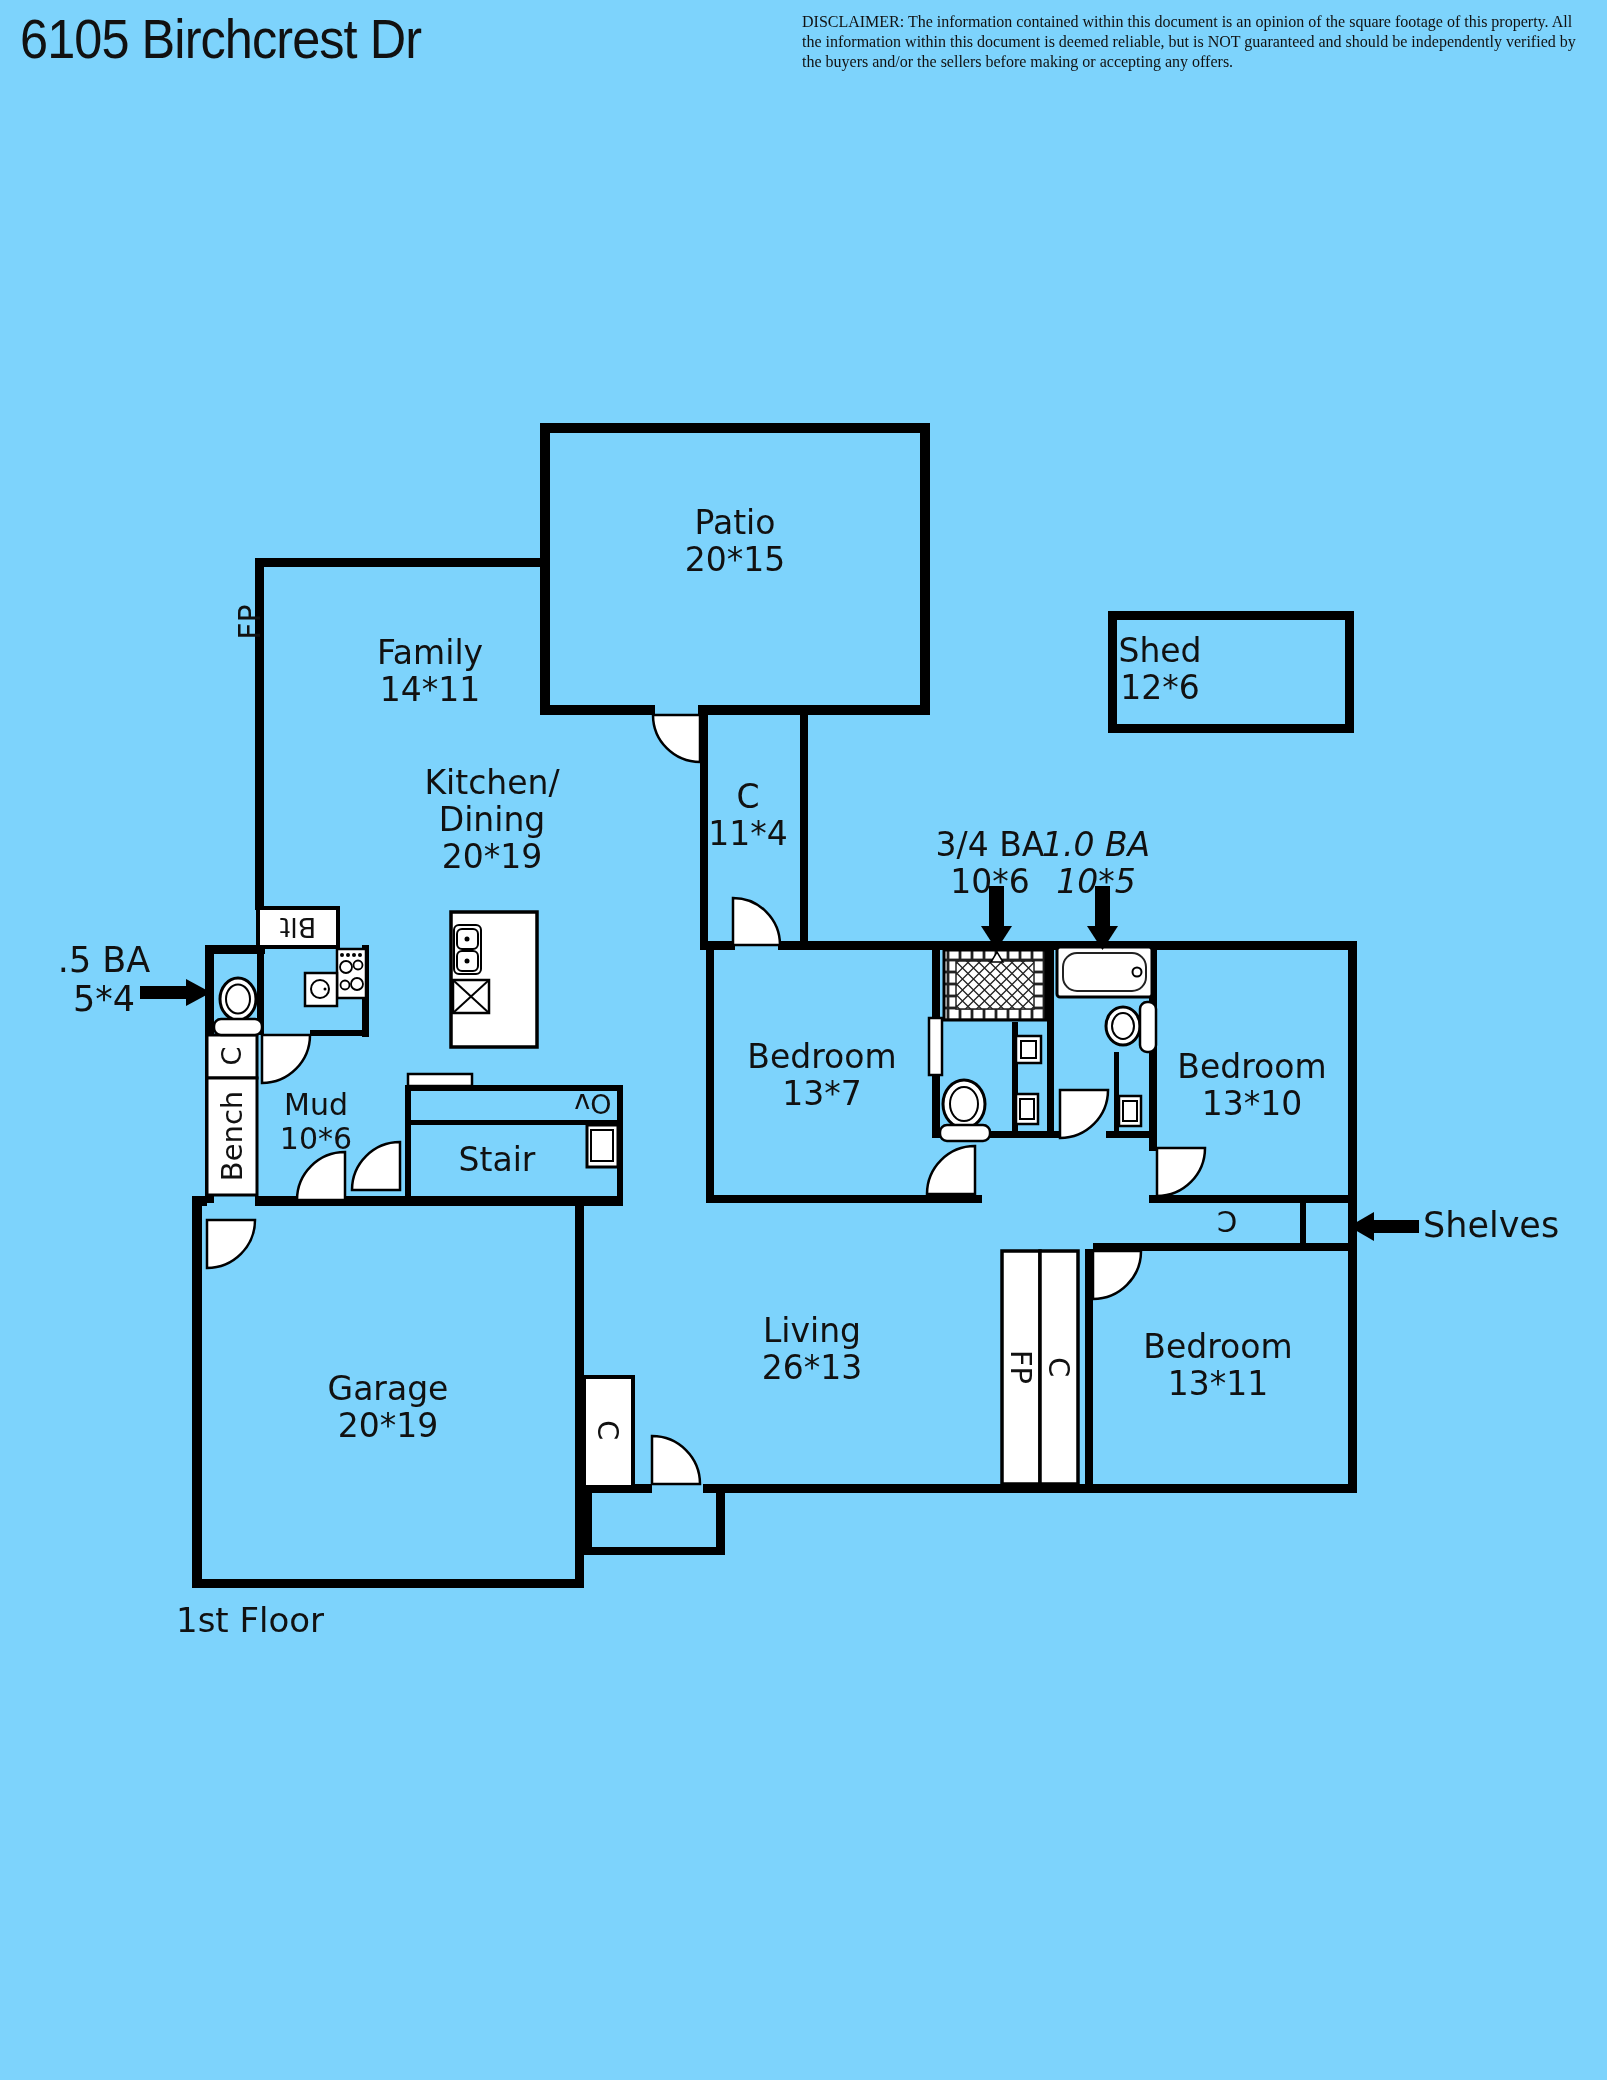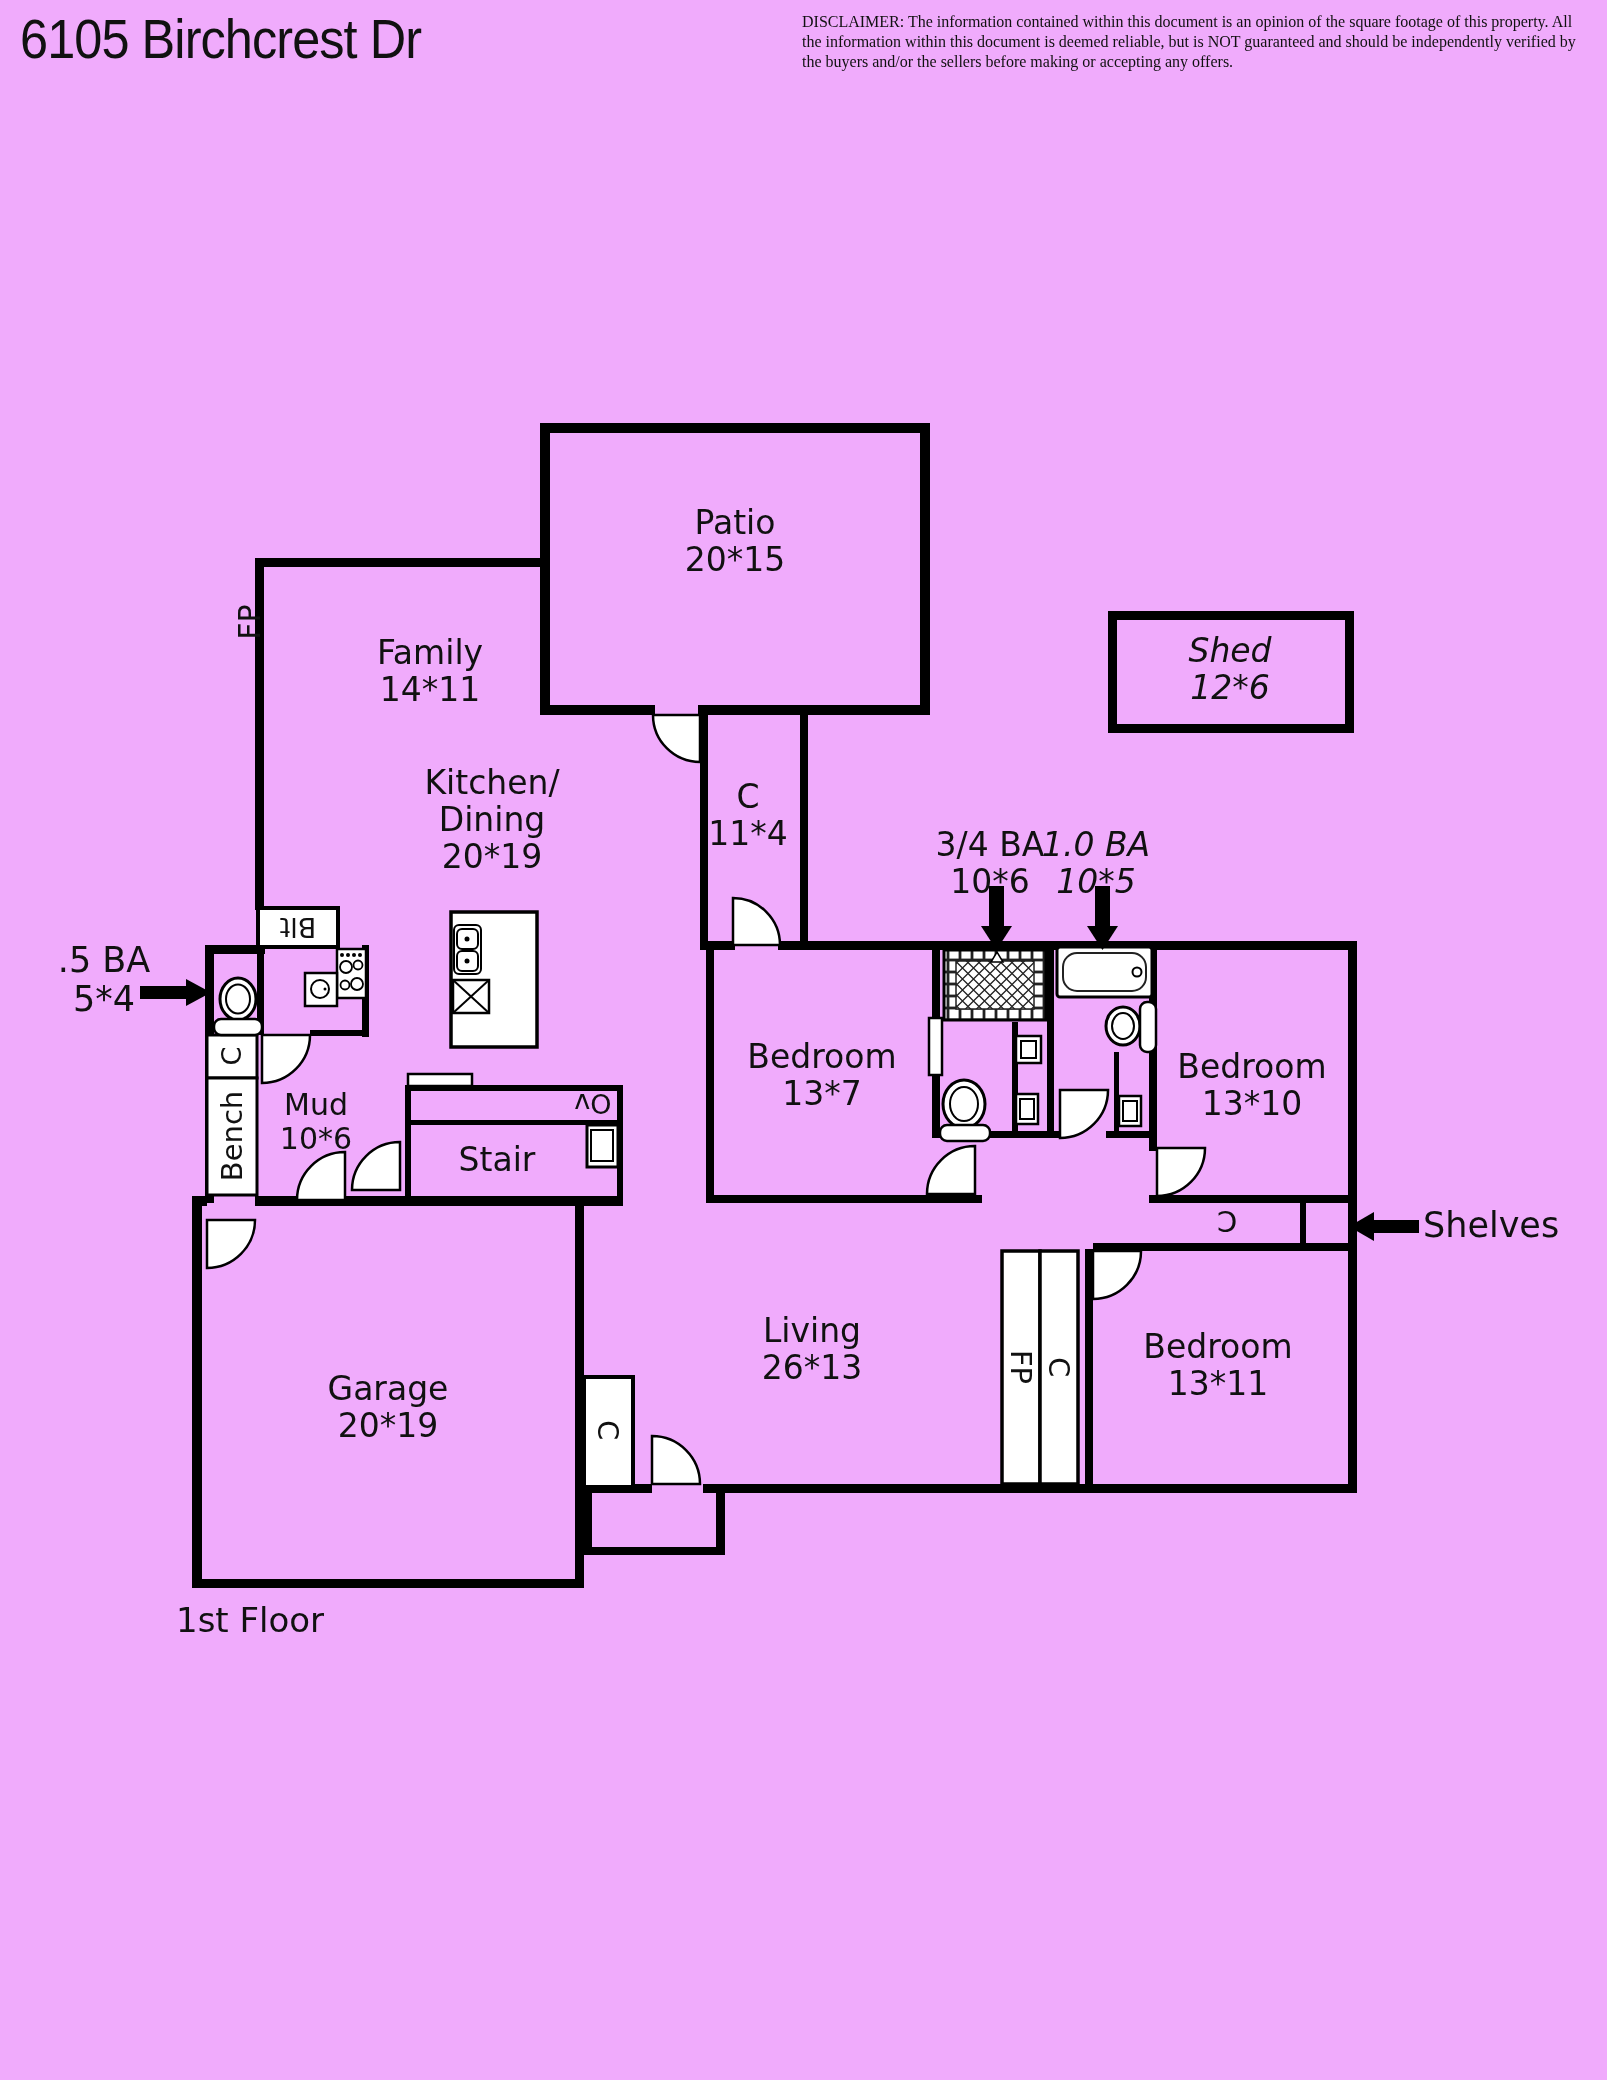--- a/index.html
+++ b/index.html
@@ -1,16 +1,16 @@
 <!DOCTYPE html>
 <html><head>
 <meta charset="utf-8">
 <style>
   html,body{margin:0;padding:0;background:#fff;}
-  .page{position:relative;width:1607px;height:2080px;background:#f0abfc;overflow:hidden;
+  .page{position:relative;width:1607px;height:2080px;background:#7dd3fc;overflow:hidden;
         font-family:"DejaVu Sans",sans-serif;color:#111;}
   .title{position:absolute;left:20px;top:6px;font-family:"Liberation Sans",sans-serif;
          font-size:56px;font-weight:500;letter-spacing:-1px;white-space:nowrap;
          transform:scaleX(.9);transform-origin:left top;}
   .disclaimer{position:absolute;left:802px;top:12px;width:780px;
               font-family:Liberation Serif, serif;font-size:16px;line-height:1.25;}
   .plan-svg{position:absolute;left:0;top:0;}
   .lbl{position:absolute;text-align:center;line-height:1.12;white-space:nowrap;
        transform:translate(-50%,-50%);}
   .lbl.r90 {transform:translate(-50%,-50%) rotate(90deg);}
@@ -209,21 +209,21 @@
         <rect x="1374" y="1220" width="45" height="13"></rect>
         <polygon points="1374,1212 1374,1241 1349,1226.5"></polygon>
       </g>
     </g>
   </svg>
 
   <div class="lbl fs33" style="left:735px;top:542px;">
     <div>Patio</div>
     <div>20*15</div>
   </div>
-  <div class="lbl fs33" style="left:1230px;top:670px;font-style:italic;">
+  <div class="lbl fs33" style="left:1160px;top:670px;">
     <div>Shed</div>
     <div>12*6</div>
   </div>
   <div class="lbl fs33" style="left:408px;top:672px;margin-left:22px;">
     <div>Family</div>
     <div>14*11</div>
   </div>
   <div class="lbl fs33" style="left:492px;top:820px;">
     <div>Kitchen/</div>
     <div>Dining</div>

